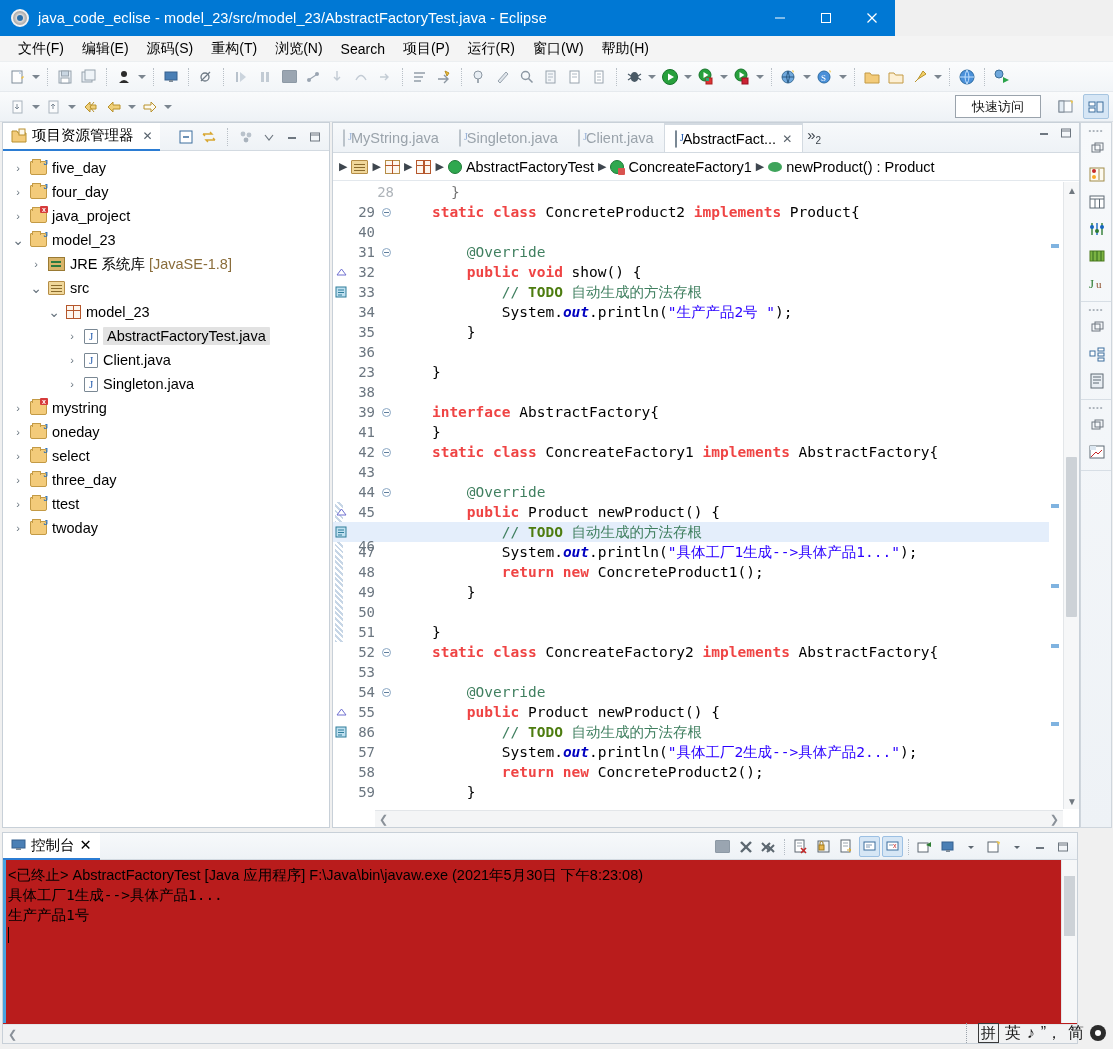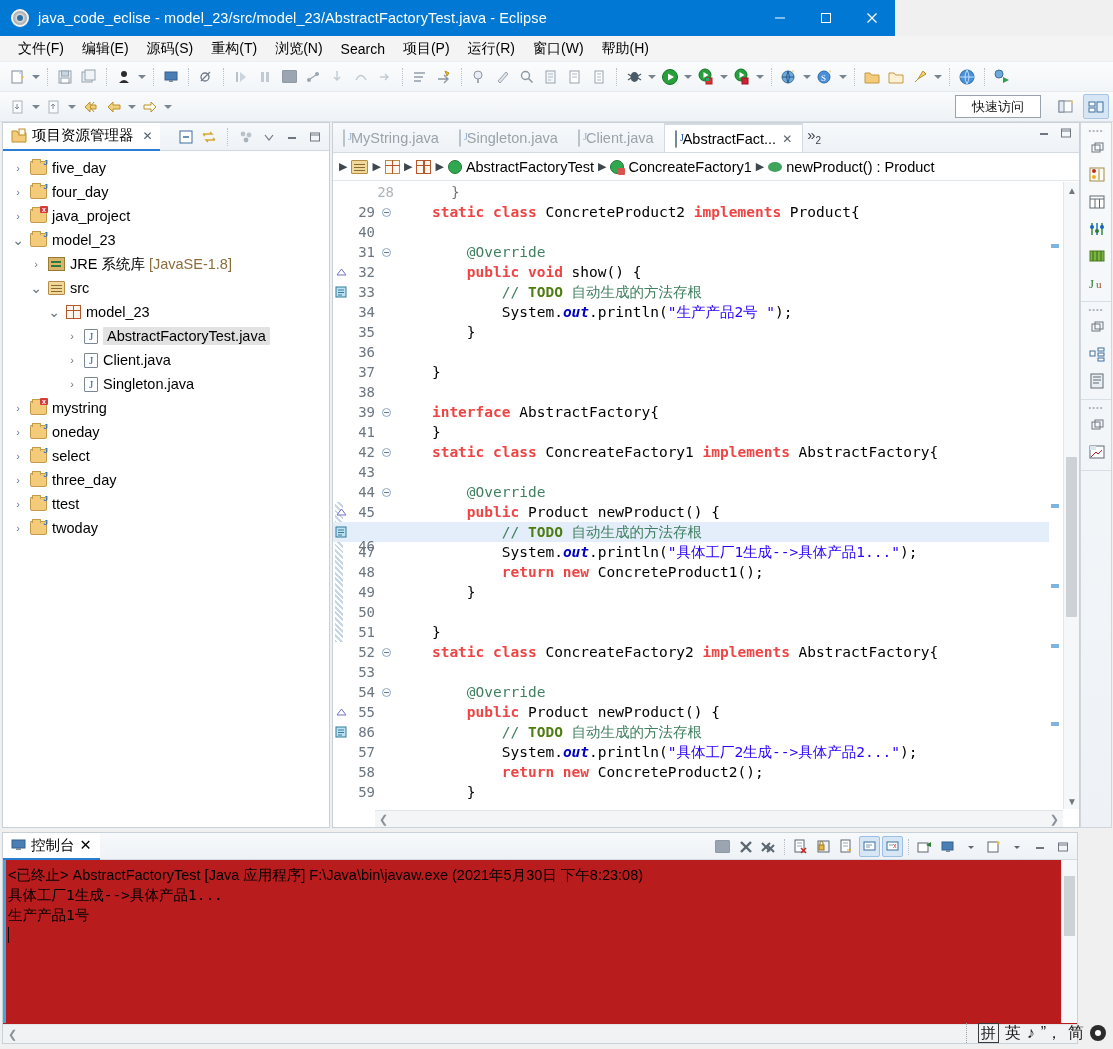--- a/index.html
+++ b/index.html
@@ -845,21 +845,21 @@
           <div class="cl"><span style="width: 16px; flex: 0 0 auto; display: flex; align-items: center; justify-content: center;"><svg width="11" height="8" viewBox="0 0 11 8">
                 <path d="M1 7 L5.5 1 L10 7 Z" fill="#ffffff" stroke="#6f6fd0" stroke-width="1"></path>
               </svg></span><span class="lnum" style="width: 30px;">32</span><span class="fold"></span><span class="ctext"><span class="plain">        </span><span class="kw">public void</span><span class="plain"> show() {</span></span></div>
           <div class="cl"><span style="width: 16px; flex: 0 0 auto; display: flex; align-items: center; justify-content: center;"><svg width="12" height="12" viewBox="0 0 12 12">
                 <rect x="1" y="1" width="10" height="10" fill="#bfe0f0" stroke="#2e7d9a"></rect>
                 <path d="M3 4 h6 M3 6.5 h6 M3 9 h4" stroke="#2e7d9a"></path>
               </svg></span><span class="lnum" style="width: 30px;">33</span><span class="fold"></span><span class="ctext"><span class="plain">            </span><span class="cmt">// </span><span class="todo">TODO</span><span class="cmt"> 自动生成的方法存根</span></span></div>
           <div class="cl"><span style="width: 16px; flex: 0 0 auto; display: flex; align-items: center; justify-content: center;"></span><span class="lnum" style="width: 30px;">34</span><span class="fold"></span><span class="ctext"><span class="plain">            System.</span><span class="fld">out</span><span class="plain">.println(</span><span class="str">"生产产品2号 "</span><span class="plain">);</span></span></div>
           <div class="cl"><span style="width: 16px; flex: 0 0 auto; display: flex; align-items: center; justify-content: center;"></span><span class="lnum" style="width: 30px;">35</span><span class="fold"></span><span class="ctext"><span class="plain">        }</span></span></div>
           <div class="cl"><span style="width: 16px; flex: 0 0 auto; display: flex; align-items: center; justify-content: center;"></span><span class="lnum" style="width: 30px;">36</span><span class="fold"></span><span class="ctext"></span></div>
-          <div class="cl"><span style="width: 16px; flex: 0 0 auto; display: flex; align-items: center; justify-content: center;"></span><span class="lnum" style="width: 30px;">37</span><span class="fold"></span><span class="ctext"><span class="plain">    }</span></span></div>
+          <div class="cl"><span style="width: 16px; flex: 0 0 auto; display: flex; align-items: center; justify-content: center;"></span><span class="lnum" style="width: 30px;">23</span><span class="fold"></span><span class="ctext"><span class="plain">    }</span></span></div>
           <div class="cl"><span style="width: 16px; flex: 0 0 auto; display: flex; align-items: center; justify-content: center;"></span><span class="lnum" style="width: 30px;">38</span><span class="fold"></span><span class="ctext"></span></div>
           <div class="cl"><span style="width: 16px; flex: 0 0 auto; display: flex; align-items: center; justify-content: center;"></span><span class="lnum" style="width: 30px;">39</span><span class="fold"><span class="minus"></span></span><span class="ctext"><span class="plain">    </span><span class="kw">interface</span><span class="plain"> AbstractFactory{</span></span></div>
           <div class="cl"><span style="width: 16px; flex: 0 0 auto; display: flex; align-items: center; justify-content: center;"></span><span class="lnum" style="width: 30px;">41</span><span class="fold"></span><span class="ctext"><span class="plain">    }</span></span></div>
           <div class="cl"><span style="width: 16px; flex: 0 0 auto; display: flex; align-items: center; justify-content: center;"></span><span class="lnum" style="width: 30px;">42</span><span class="fold"><span class="minus"></span></span><span class="ctext"><span class="plain">    </span><span class="kw">static class</span><span class="plain"> ConcreateFactory1 </span><span class="kw">implements</span><span class="plain"> AbstractFactory{</span></span></div>
           <div class="cl"><span style="width: 16px; flex: 0 0 auto; display: flex; align-items: center; justify-content: center;"></span><span class="lnum" style="width: 30px;">43</span><span class="fold"></span><span class="ctext"></span></div>
           <div class="cl"><span style="width: 16px; flex: 0 0 auto; display: flex; align-items: center; justify-content: center;"></span><span class="lnum" style="width: 30px;">44</span><span class="fold"><span class="minus"></span></span><span class="ctext"><span class="cmt">        @Override</span></span></div>
           <div class="cl"><span style="width: 16px; flex: 0 0 auto; display: flex; align-items: center; justify-content: center;"><svg width="11" height="8" viewBox="0 0 11 8">
                 <path d="M1 7 L5.5 1 L10 7 Z" fill="#ffffff" stroke="#6f6fd0" stroke-width="1"></path>
               </svg></span><span class="lnum" style="width: 30px;">45</span><span class="fold"></span><span class="ctext"><span class="plain">        </span><span class="kw">public</span><span class="plain"> Product newProduct() {</span></span></div>
           <div class="cl hl"><span style="width: 16px; flex: 0 0 auto; display: flex; align-items: center; justify-content: center;"><svg width="12" height="12" viewBox="0 0 12 12">

